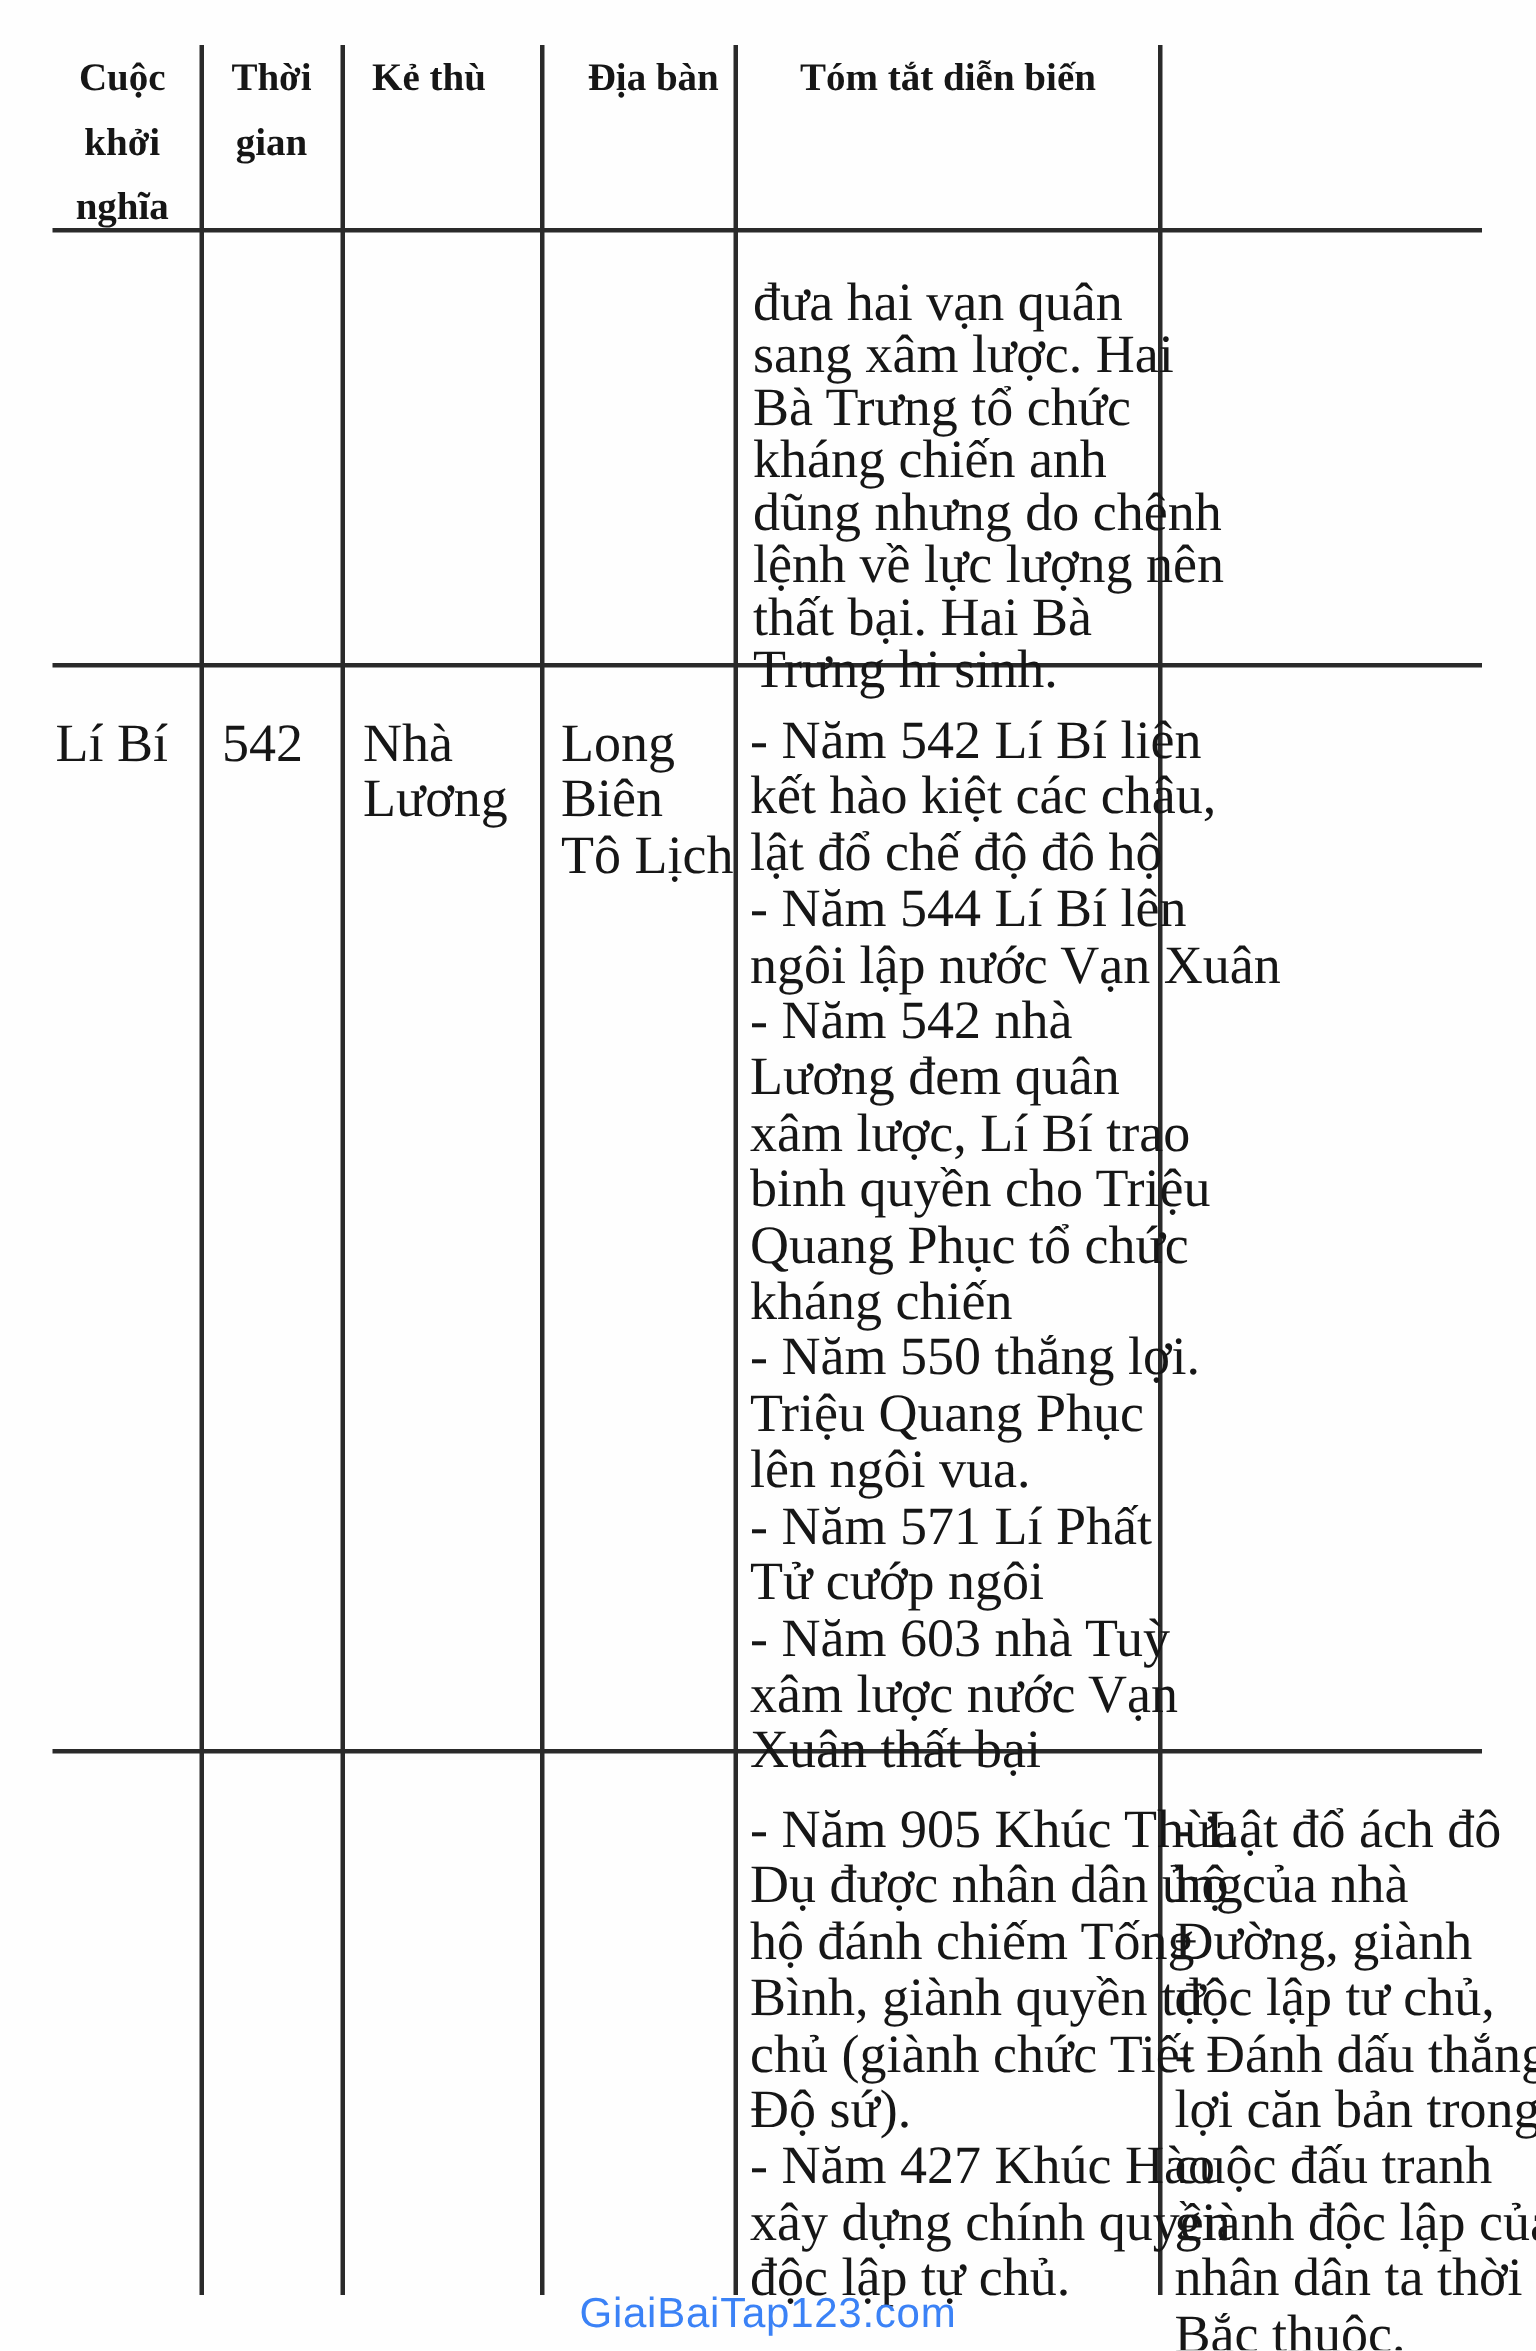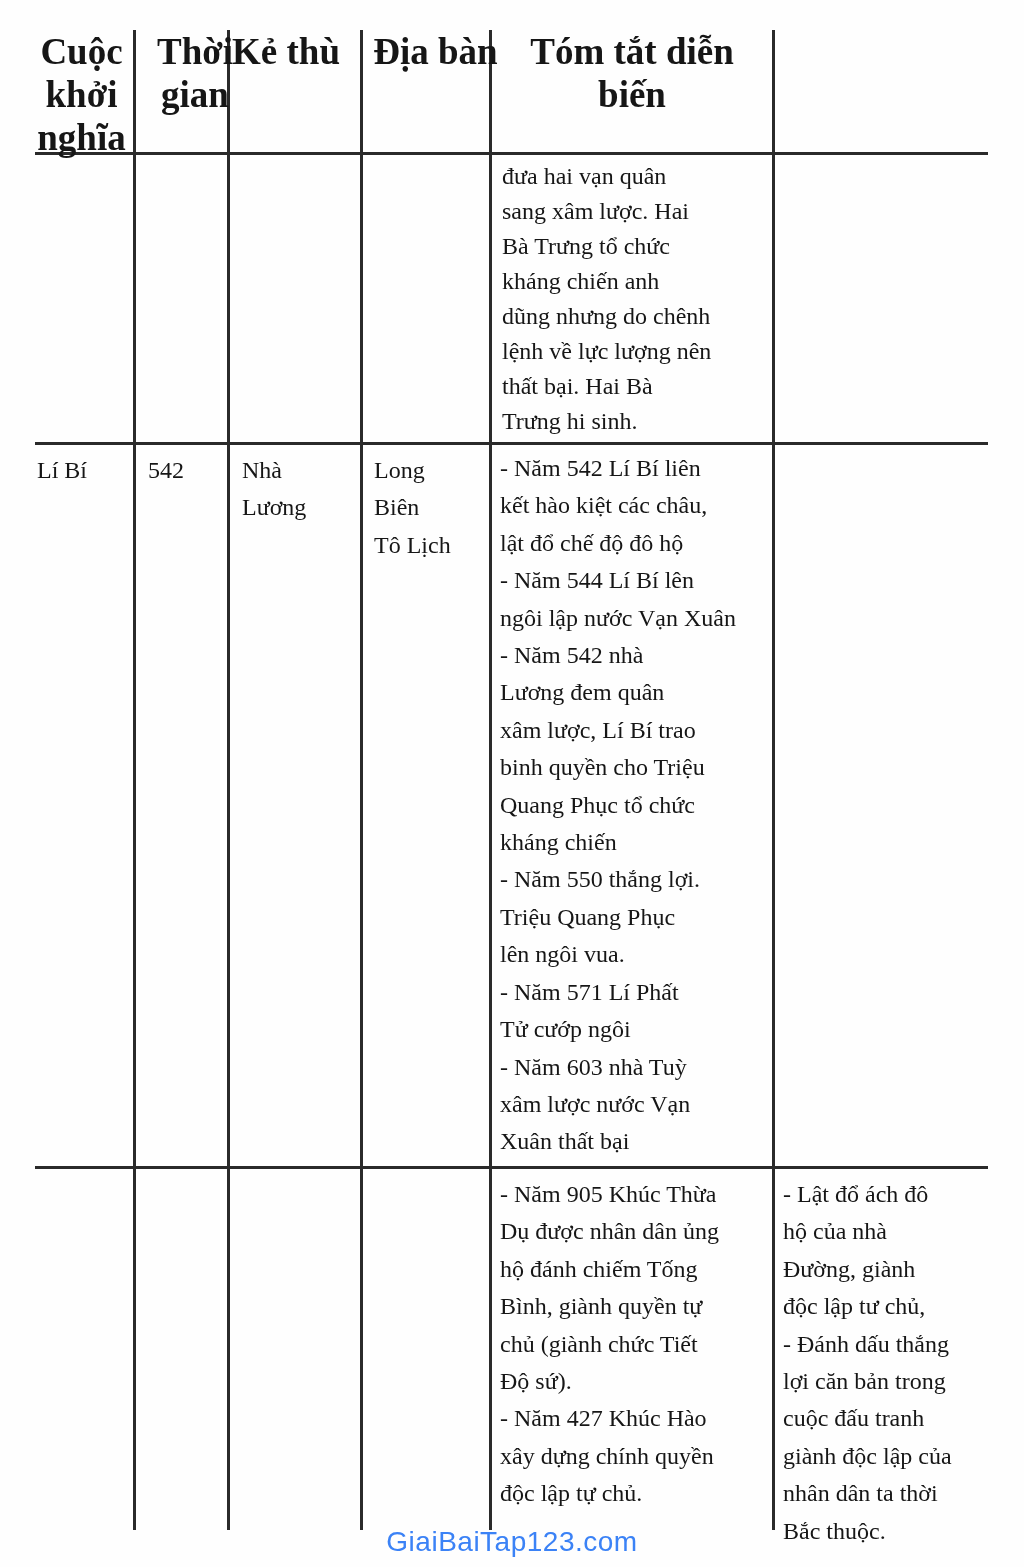--- a/index.html
+++ b/index.html
@@ -24,29 +24,30 @@
     width: 953px;
     height: 3px;
     background: #2a2a2a;
   }
   .cell {
     position: absolute;
     color: #161616;
   }
   .header-cell {
     top: 30px;
-    font-size: 37px;
+    font-size: 26px;
     font-weight: bold;
     line-height: 43px;
     text-align: center;
     white-space: normal;
   }
   .body-cell {
-    font-size: 24px;
+    font-size: 36px;
     white-space: pre;
+    margin-top: 25px;
   }
   .watermark {
     position: absolute;
     left: 0;
     top: 1526px;
     width: 1024px;
     text-align: center;
     font-family: "Liberation Sans", sans-serif;
     font-size: 28px;
     color: #3b82f6;
@@ -62,21 +63,21 @@
   <div class="vline" style="left:227px"></div>
   <div class="vline" style="left:360px"></div>
   <div class="vline" style="left:489px"></div>
   <div class="vline" style="left:772px"></div>
 
   <div class="hline" style="top:152px"></div>
   <div class="hline" style="top:442px"></div>
   <div class="hline" style="top:1166px"></div>
 
   <div class="cell header-cell" style="left:30px;  width:103px">Cuộc khởi nghĩa</div>
-  <div class="cell header-cell" style="left:152px; width:86px">Thời gian</div>
+  <div class="cell header-cell" style="left:138px; width:86px">Thời gian</div>
   <div class="cell header-cell" style="left:230px; width:112px">Kẻ thù</div>
   <div class="cell header-cell" style="left:363px; width:145px">Địa bàn</div>
   <div class="cell header-cell" style="left:492px; width:280px">Tóm tắt diễn biến</div>
 
   <div class="cell body-cell" style="left:502px; top:159px; width:272px; line-height:35px">đưa hai vạn quân
 sang xâm lược. Hai
 Bà Trưng tổ chức
 kháng chiến anh
 dũng nhưng do chênh
 lệnh về lực lượng nên

